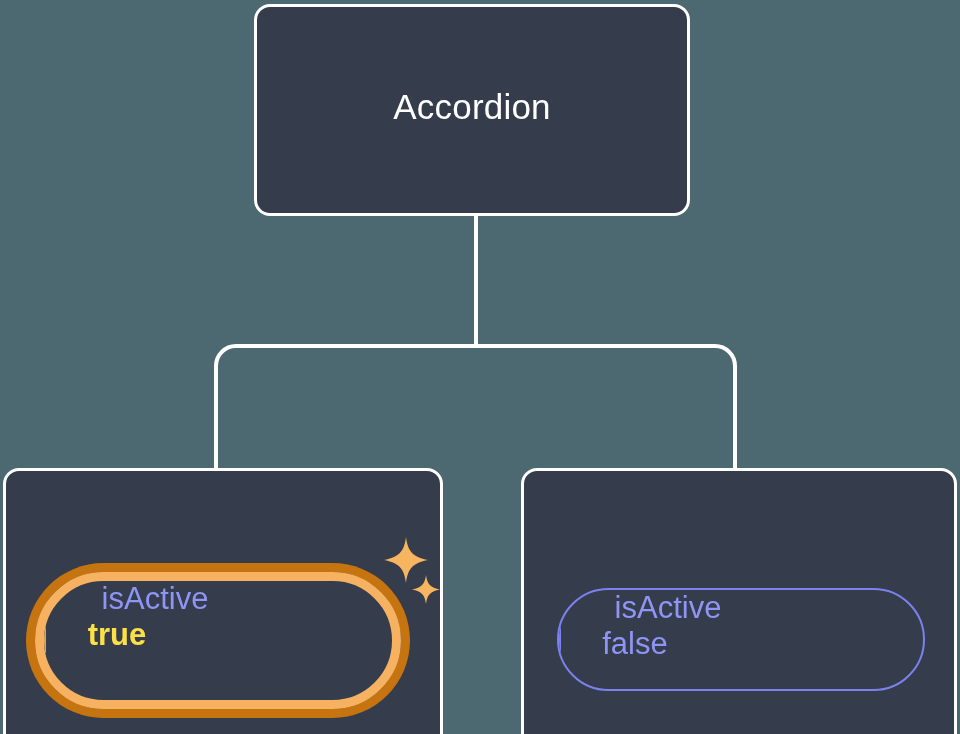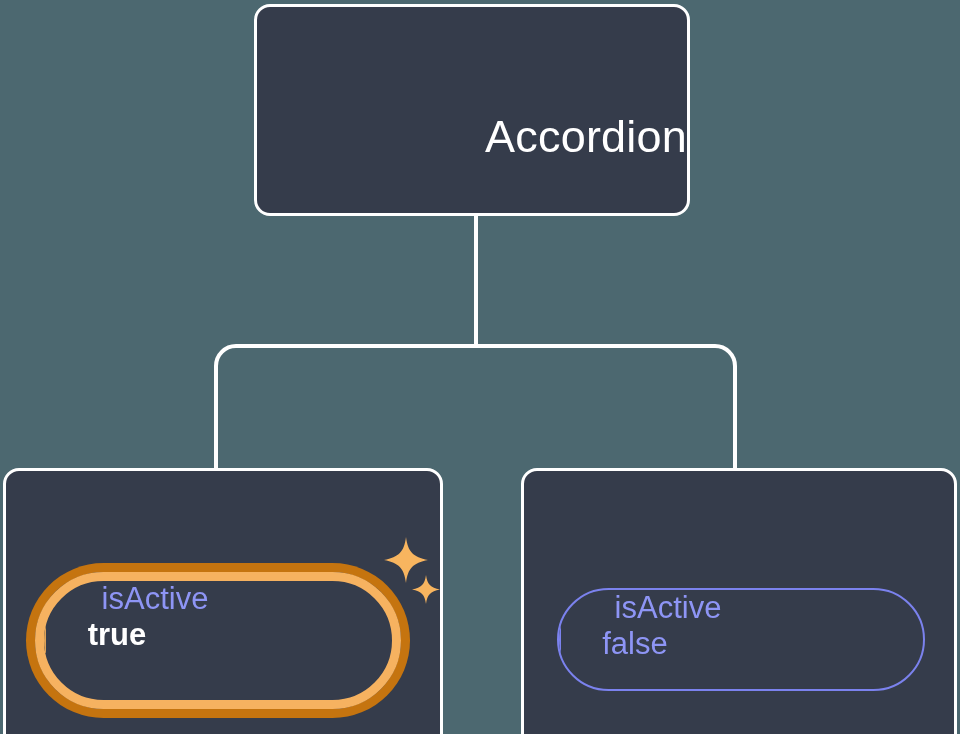--- a/index.html
+++ b/index.html
@@ -48,23 +48,22 @@
     white-space: nowrap;
   }
 
   #accordion-node {
     left: 254px;
     top: 4px;
     width: 436px;
     height: 212px;
   }
   #accordion-node .node-title {
-    top: 104px;
-    font-size: 45px;
-    text-align: right;
+    top: 80px;
+    font-size: 35px;
   }
 
   #panel-left-node {
     left: 3px;
     top: 468px;
     width: 440px;
     height: 290px;   
   }
 
   #panel-right-node {
@@ -112,21 +111,21 @@
     border: 9px solid #f6b260;
     box-shadow: 0 0 0 9px #c5740f;
     background: transparent;
   }
   .pill--active .pill-key {
     color: #8e95f5;
     font-size: 31px;
     font-weight: 400;
   }
   .pill--active .pill-val {
-    color: #ffffff;
+    color: #fde047;
     font-size: 31px;
     font-weight: 700;
     border-left: 2px solid #e0a255;
   }
 
   #pill-left {
     left: 35px;
     top: 572px;
     width: 366px;
     height: 137px;

